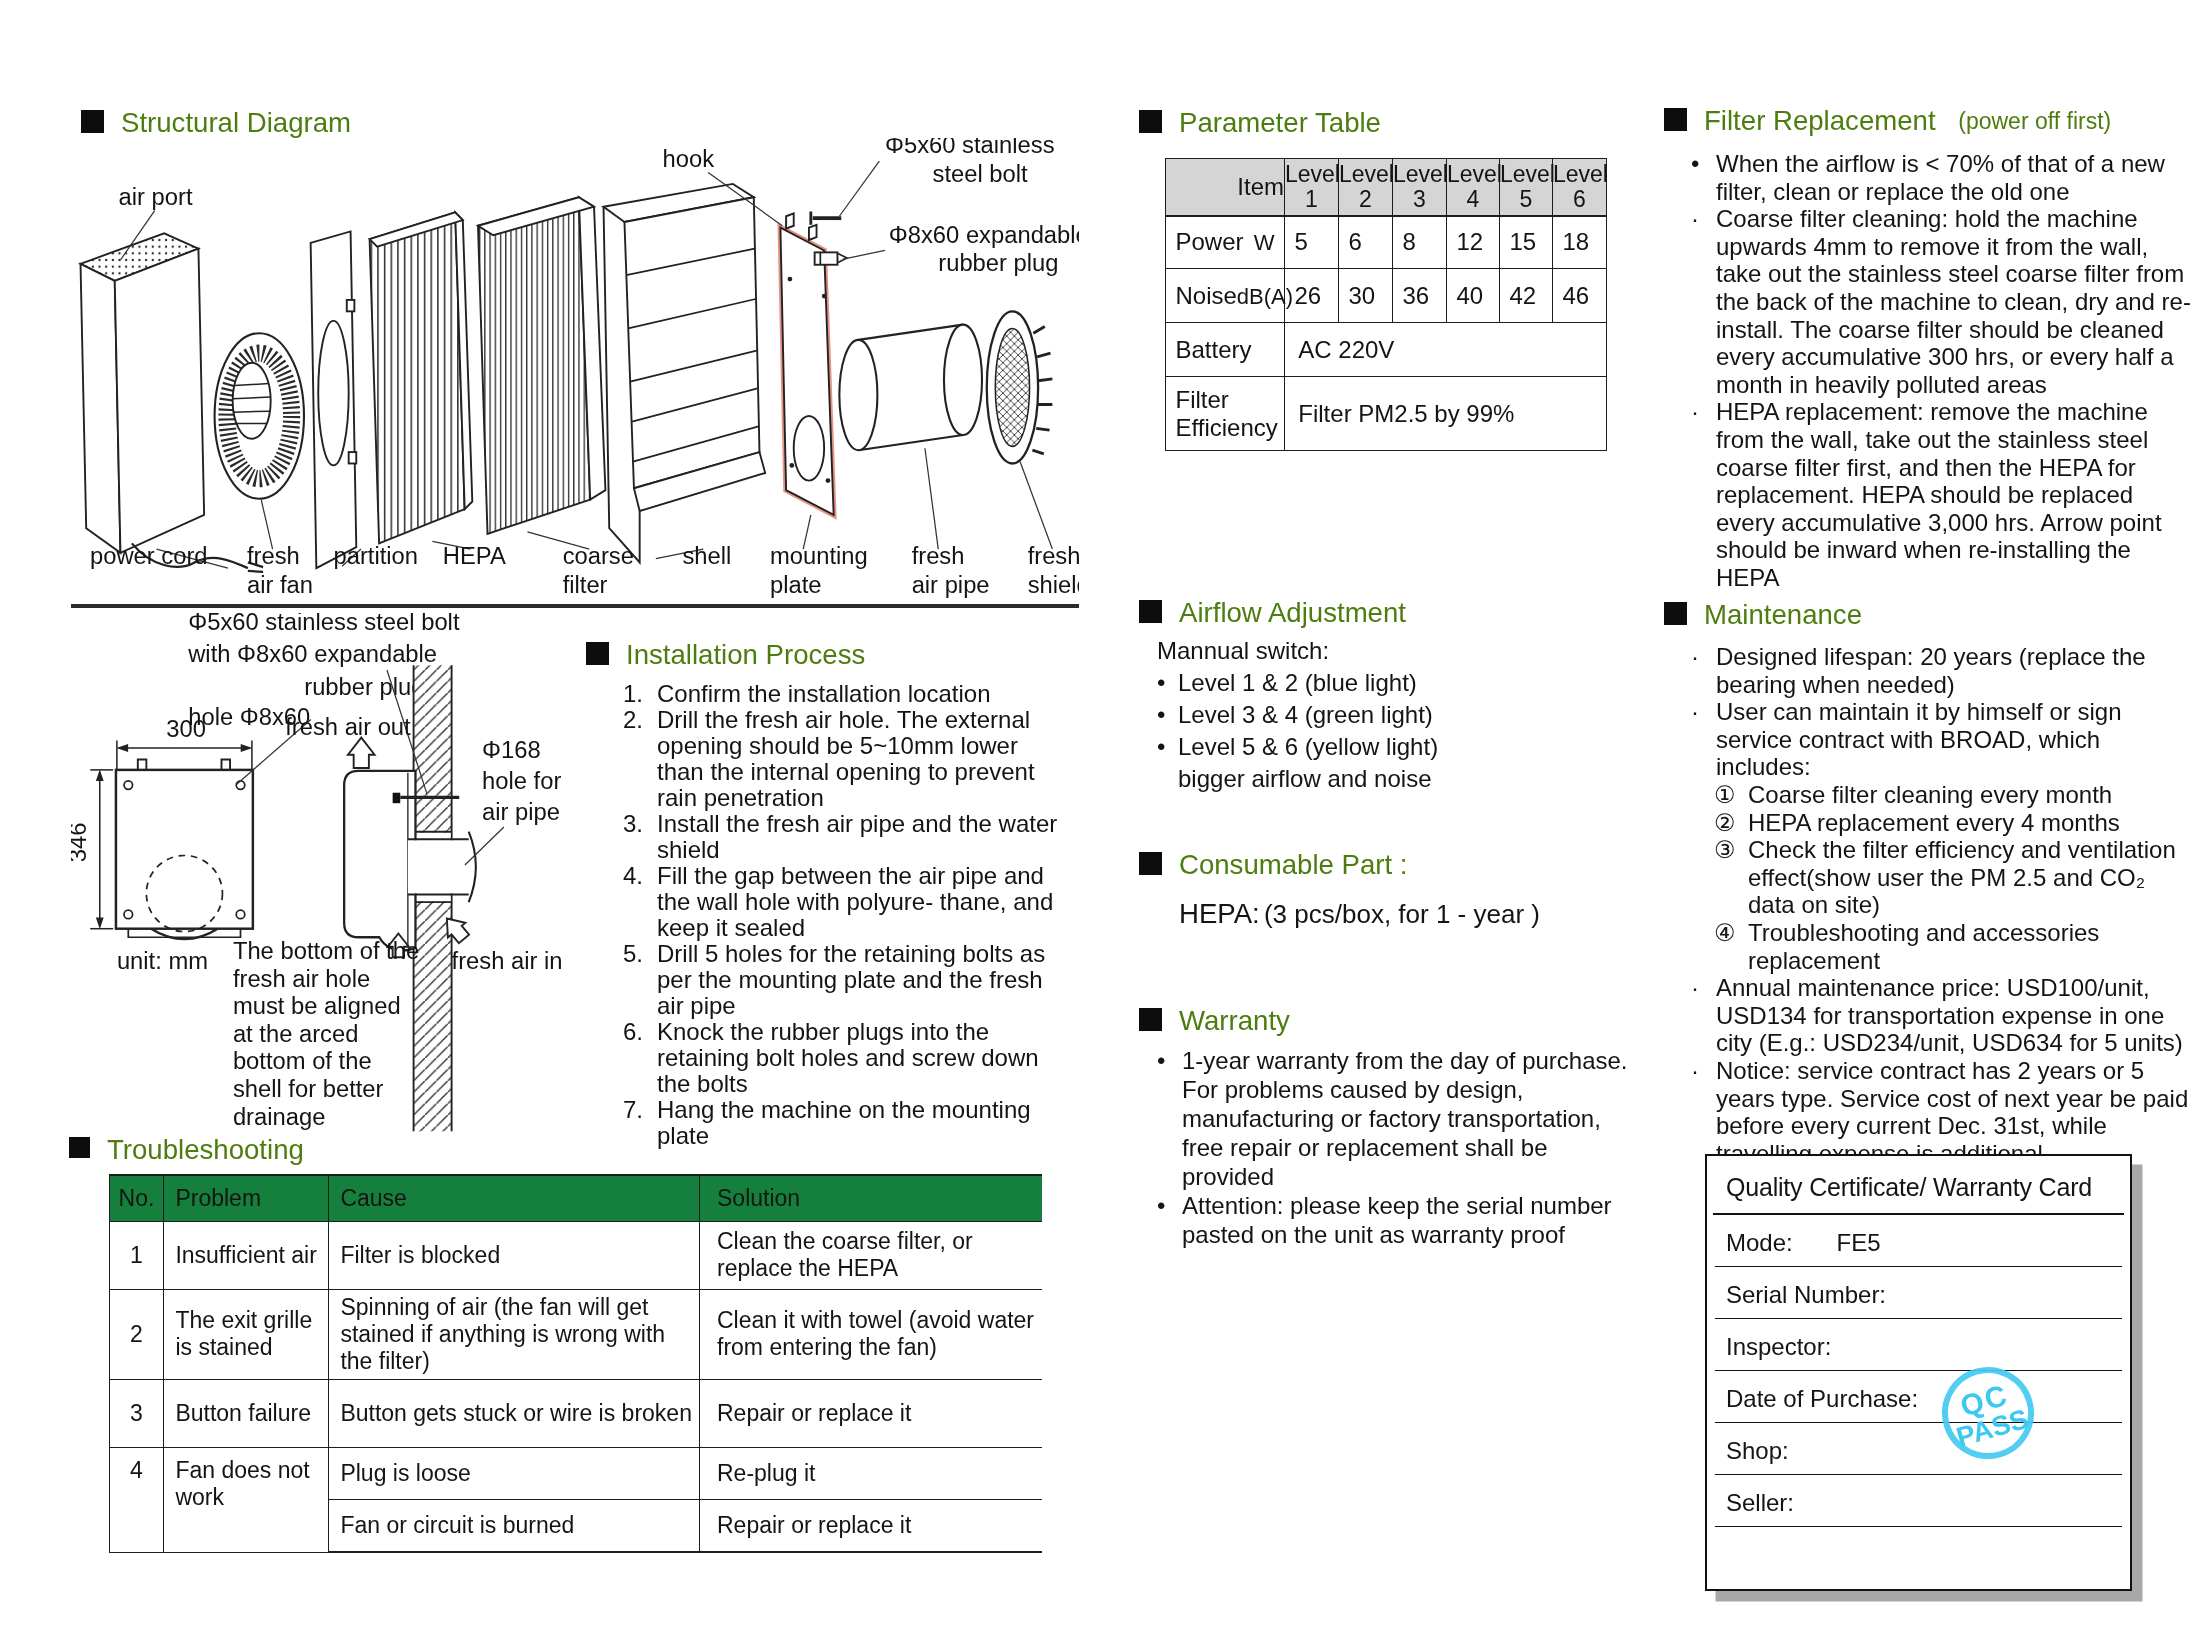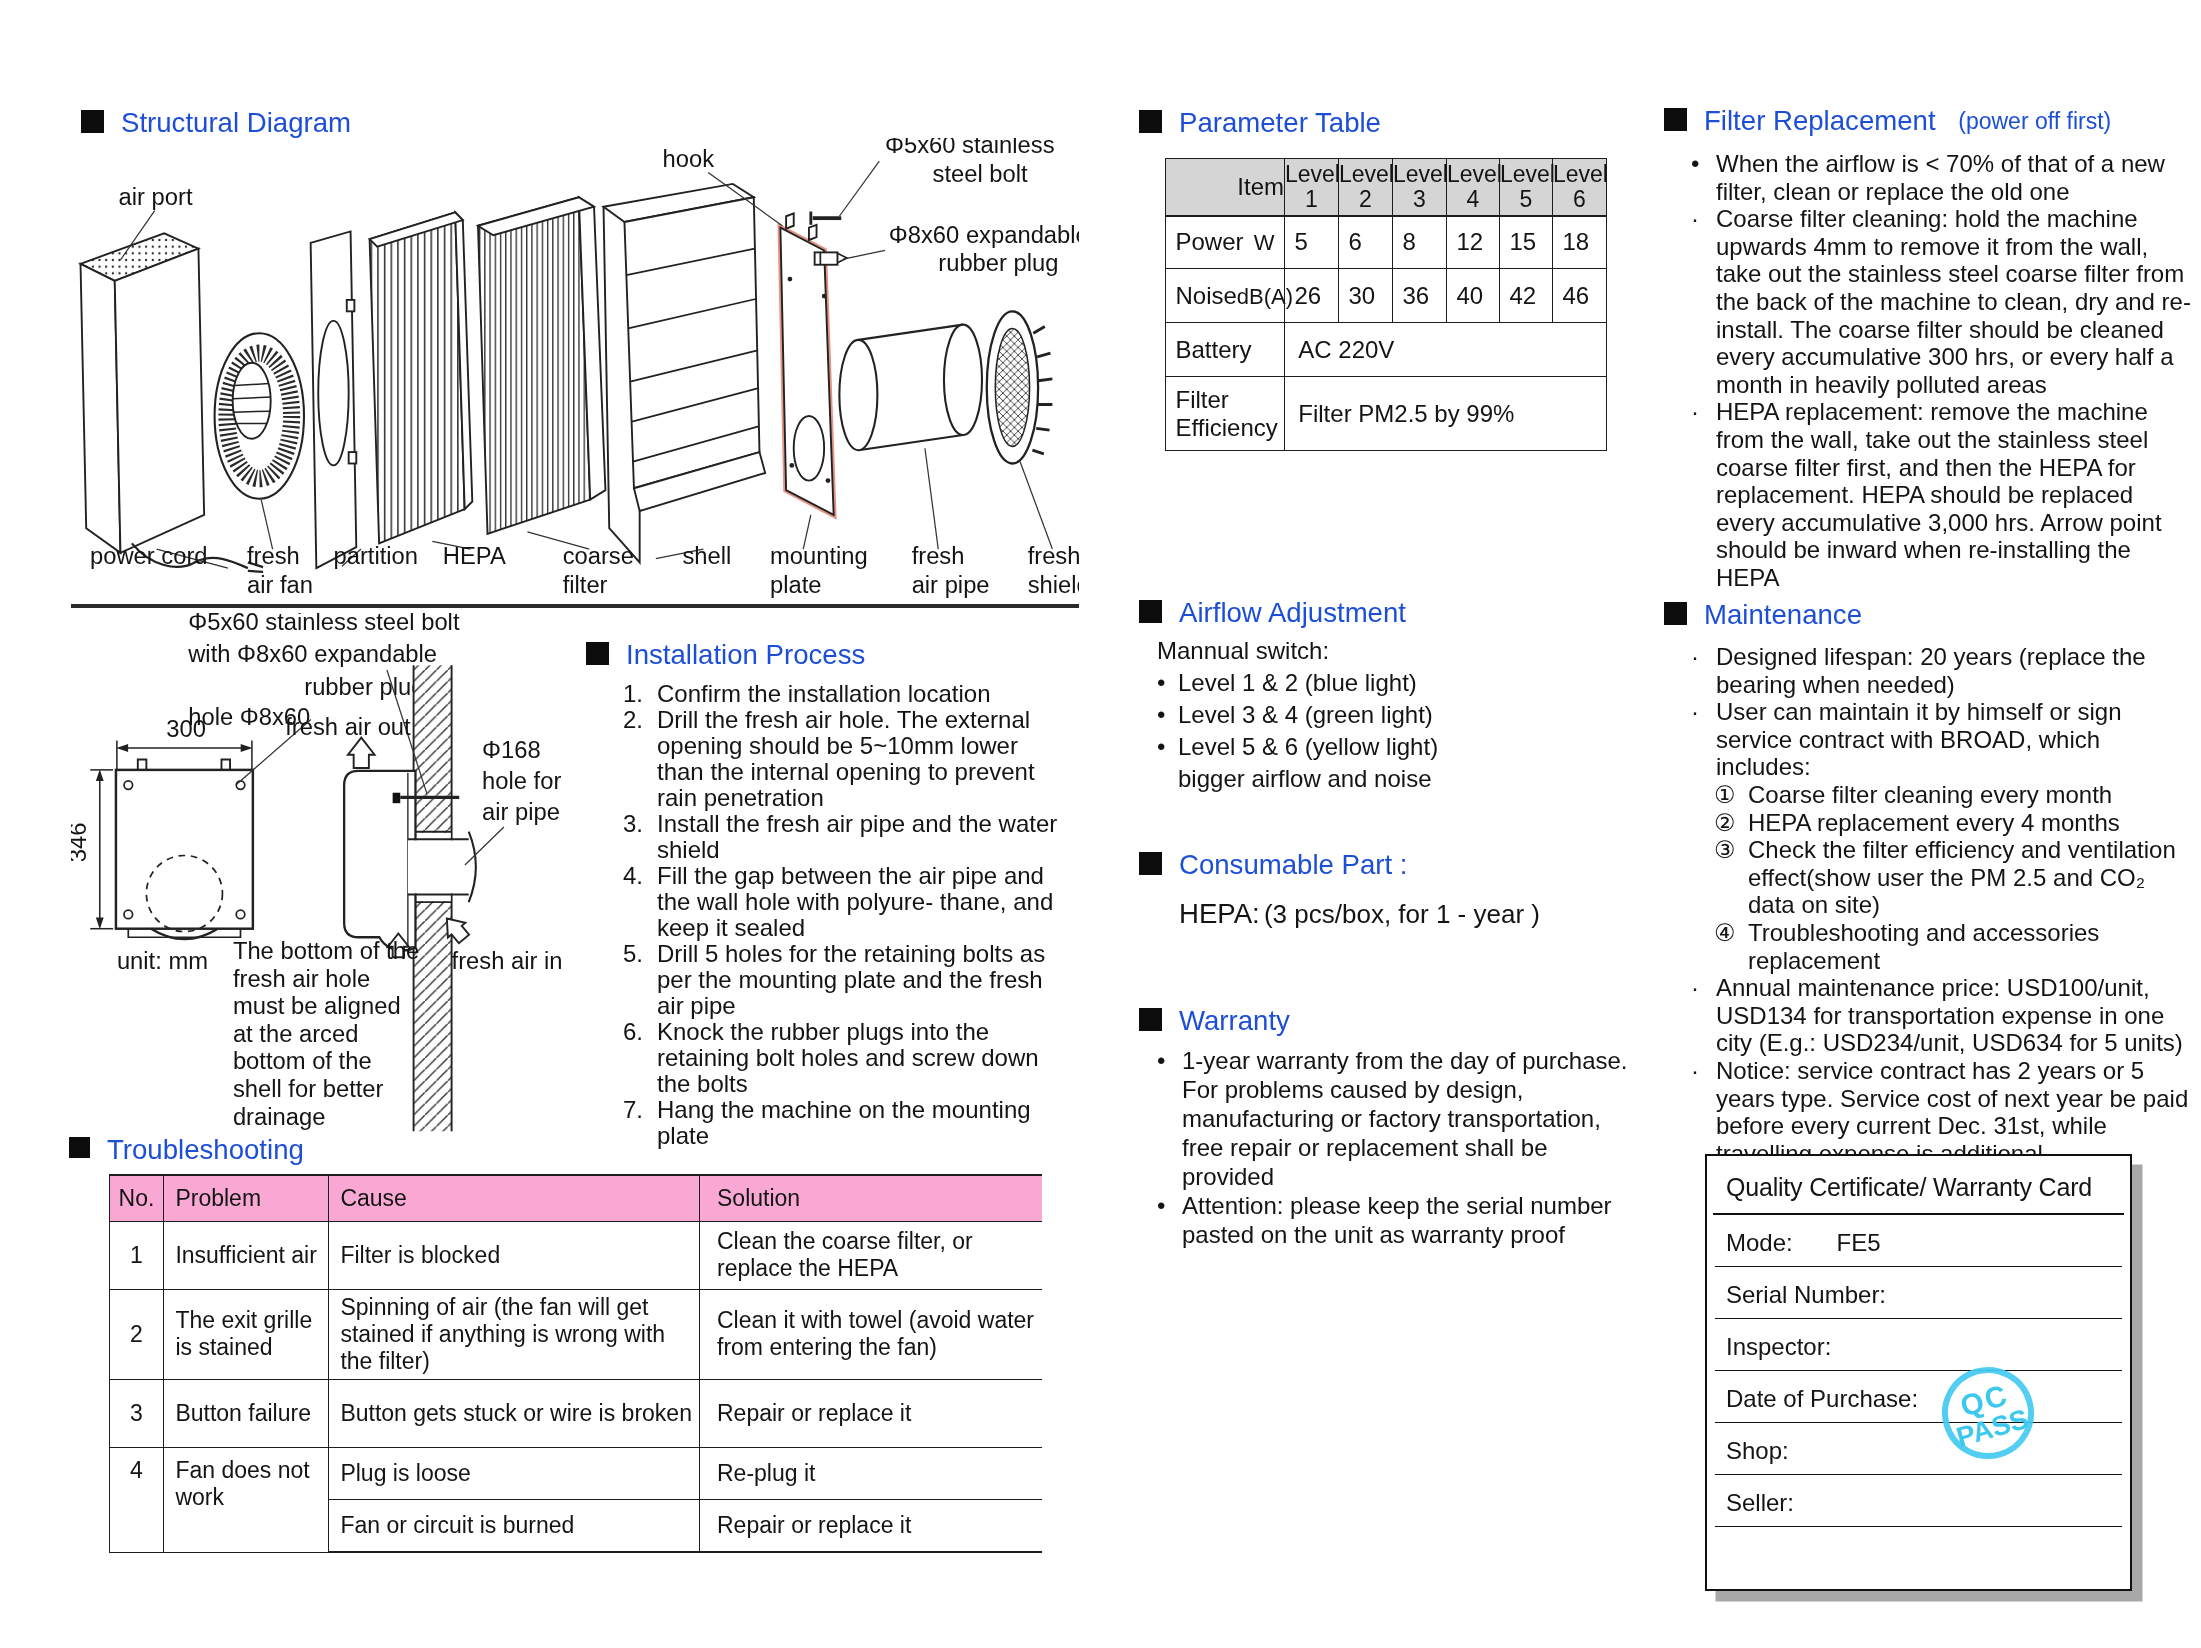--- a/index.html
+++ b/index.html
@@ -1,20 +1,20 @@
 <!DOCTYPE html>
 <html style="font-size:15px"><head>
 <meta charset="utf-8">
 <style>
   html,body{margin:0;padding:0;background:#e8e8e8;}
   .page{position:relative;width:2202px;height:1648px;background:#ffffff;
         font-family:"Liberation Sans","DejaVu Sans",sans-serif;color:#141414;overflow:hidden;}
   .abs{position:absolute;}
   
-  .sec-h{display:flex;align-items:flex-start;gap:17px;font-size:27.6px;color:#1d4ed8;white-space:nowrap;}
+  .sec-h{display:flex;align-items:flex-start;gap:17px;font-size:27.6px;color:#4d7c0f;white-space:nowrap;}
   .sq{width:23px;height:23px;background:#0d0d0d;margin-top:2.9px;flex:none;}
   .sec-h .suffix{font-size:23px;margin-left:5.7px;padding-top:2.9px;}
   
   .t{font-size:24px;line-height:27.6px;color:#141414;}
   .brow{display:flex;align-items:flex-start;}
   .bm{width:25px;flex:none;}
   .bm-c{width:34px;flex:none;}
   .circ{margin-left:23px;}
   
   table{border-collapse:collapse;table-layout:fixed;}
@@ -26,21 +26,21 @@
   .ptab .lbl .in{display:flex;justify-content:space-between;align-items:baseline;}
   .ptab .lbl .unit{font-size:22px;}
   .ptab .val{padding-left:9.5px;}
   .ptab .span-val{padding-left:13.3px;}
   
   .ttab{width:932px;font-size:23px;line-height:27px;}
   .ttab td{border-left:1.9px solid #1d1d1d;border-top:1.9px solid #1d1d1d;border-bottom:1.9px solid #1d1d1d;
            border-right:none;vertical-align:middle;padding:3.8px 0 3.8px 11.4px;}
   .ttab tr:first-child td{border-top:2.9px solid #1d1d1d;}
   .ttab tr:last-child td{border-bottom:2.9px solid #1d1d1d;}
-  .ttab .hd{background:#f9a8d4;}
+  .ttab .hd{background:#15803d;}
   .ttab .no{text-align:center;padding-left:0;}
   .ttab .sol{padding-left:17px;}
   .ttab .topal{vertical-align:top;padding-top:9.5px;}
   
   .card{width:423px;height:433px;border:2.9px solid #111;background:#fff;box-shadow:10.5px 10.5px 0 #a8a8a8;}
   .card .ttl{font-size:25px;padding:17px 16px 0 19px;letter-spacing:-0.2px;white-space:nowrap;}
   .card .tline{border-top:2.9px solid #111;margin:11.4px 5.7px 0 5.7px;}
   .card .row{position:relative;height:51px;margin:0 7.6px;border-bottom:1.9px solid #111;}
   .card .row .lb{position:absolute;left:11.4px;bottom:9.5px;font-size:24px;}
   .card .row .vl{position:absolute;left:122px;bottom:9.5px;font-size:24px;}

